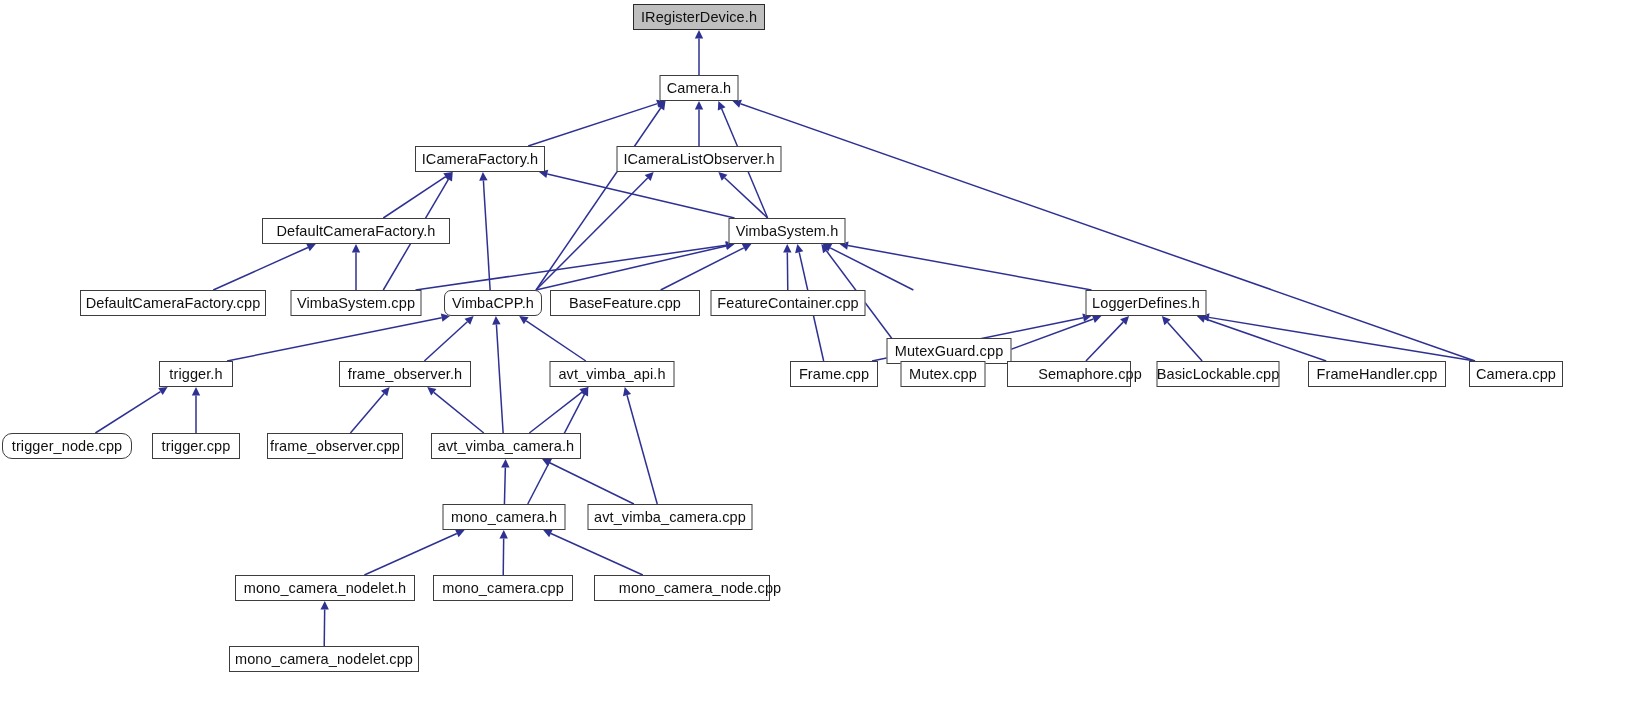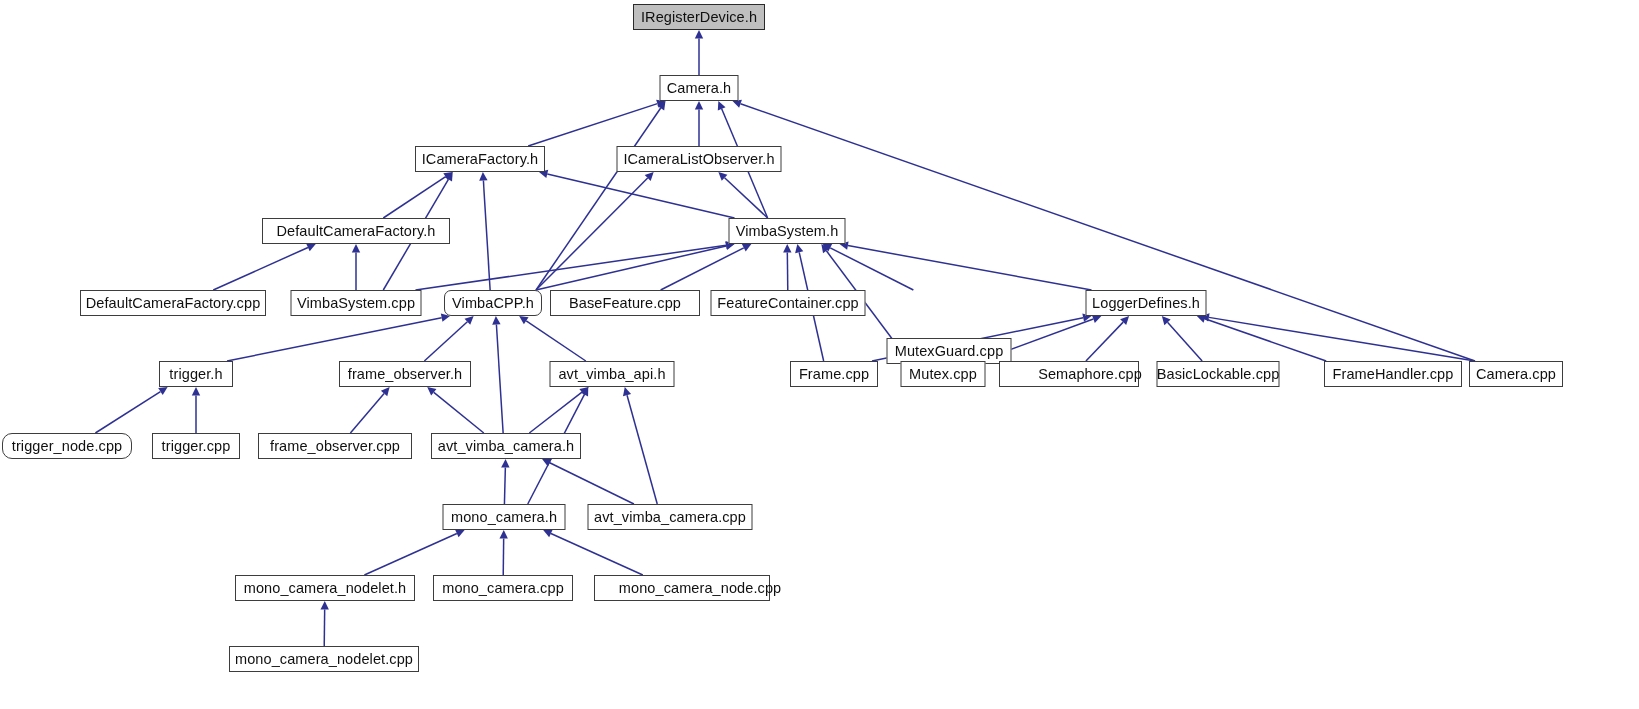--- a/index.html
+++ b/index.html
@@ -194,39 +194,39 @@
       </div>
       <div class="node" style="left: 612px; top: 374px; width: 125px;">
         <span class="node-label">avt_vimba_api.h</span>
       </div>
       <div class="node" style="left: 834px; top: 374px; width: 88px;">
         <span class="node-label">Frame.cpp</span>
       </div>
       <div class="node" style="left: 943px; top: 374px; width: 85px;">
         <span class="node-label">Mutex.cpp</span>
       </div>
-      <div class="node" style="left: 1069px; top: 374px; width: 140px; padding-left: 42px;">
+      <div class="node" style="left: 1069px; top: 374px; width: 124px; padding-left: 42px;">
         <span class="node-label">Semaphore.cpp</span>
       </div>
       <div class="node" style="left: 1218px; top: 374px; width: 123px;">
         <span class="node-label">BasicLockable.cpp</span>
       </div>
-      <div class="node" style="left: 1377px; top: 374px; width: 138px; margin-left: 16px;">
+      <div class="node" style="left: 1377px; top: 374px; width: 138px;">
         <span class="node-label">FrameHandler.cpp</span>
       </div>
       <div class="node" style="left: 1516px; top: 374px; width: 94px;">
         <span class="node-label">Camera.cpp</span>
       </div>
       <div class="node" style="left: 67px; top: 446px; width: 130px; border-radius: 10px;">
         <span class="node-label">trigger_node.cpp</span>
       </div>
       <div class="node" style="left: 196px; top: 446px; width: 88px;">
         <span class="node-label">trigger.cpp</span>
       </div>
-      <div class="node" style="left: 335px; top: 446px; width: 154px;">
+      <div class="node" style="left: 335px; top: 446px; width: 136px;">
         <span class="node-label">frame_observer.cpp</span>
       </div>
       <div class="node" style="left: 506px; top: 446px; width: 150px;">
         <span class="node-label">avt_vimba_camera.h</span>
       </div>
       <div class="node" style="left: 504px; top: 517px; width: 123px;">
         <span class="node-label">mono_camera.h</span>
       </div>
       <div class="node" style="left: 670px; top: 517px; width: 165px;">
         <span class="node-label">avt_vimba_camera.cpp</span>

